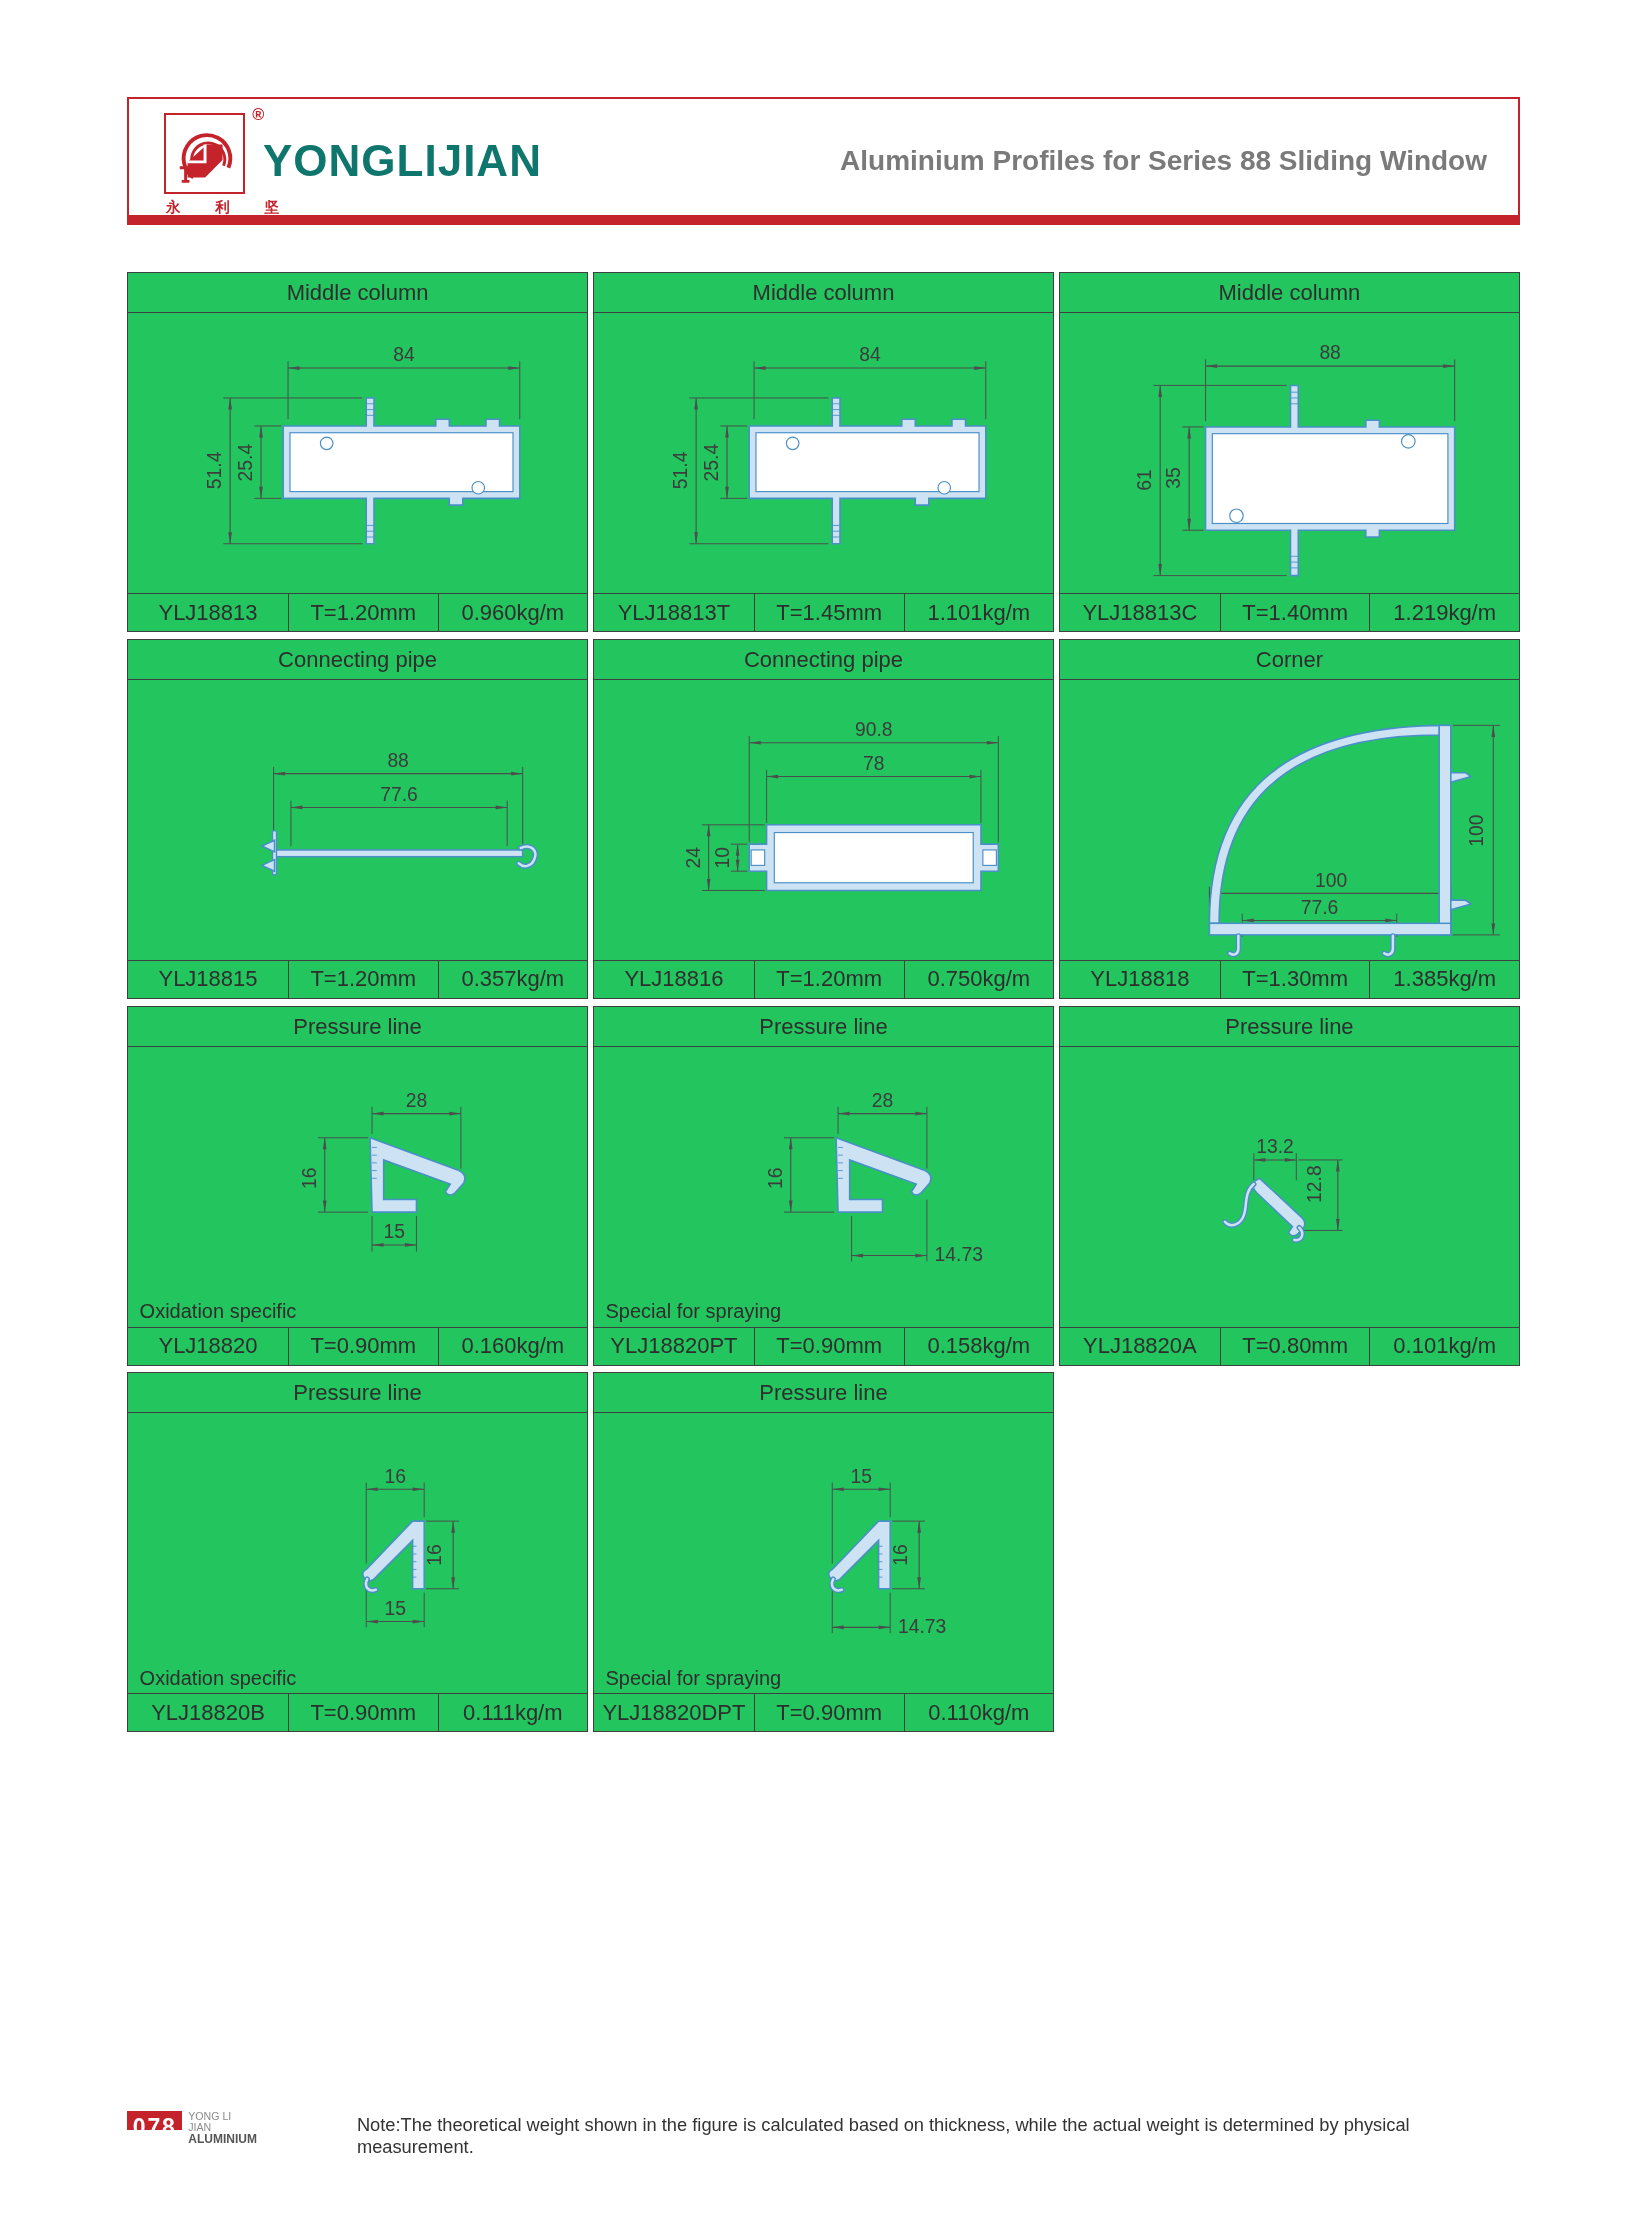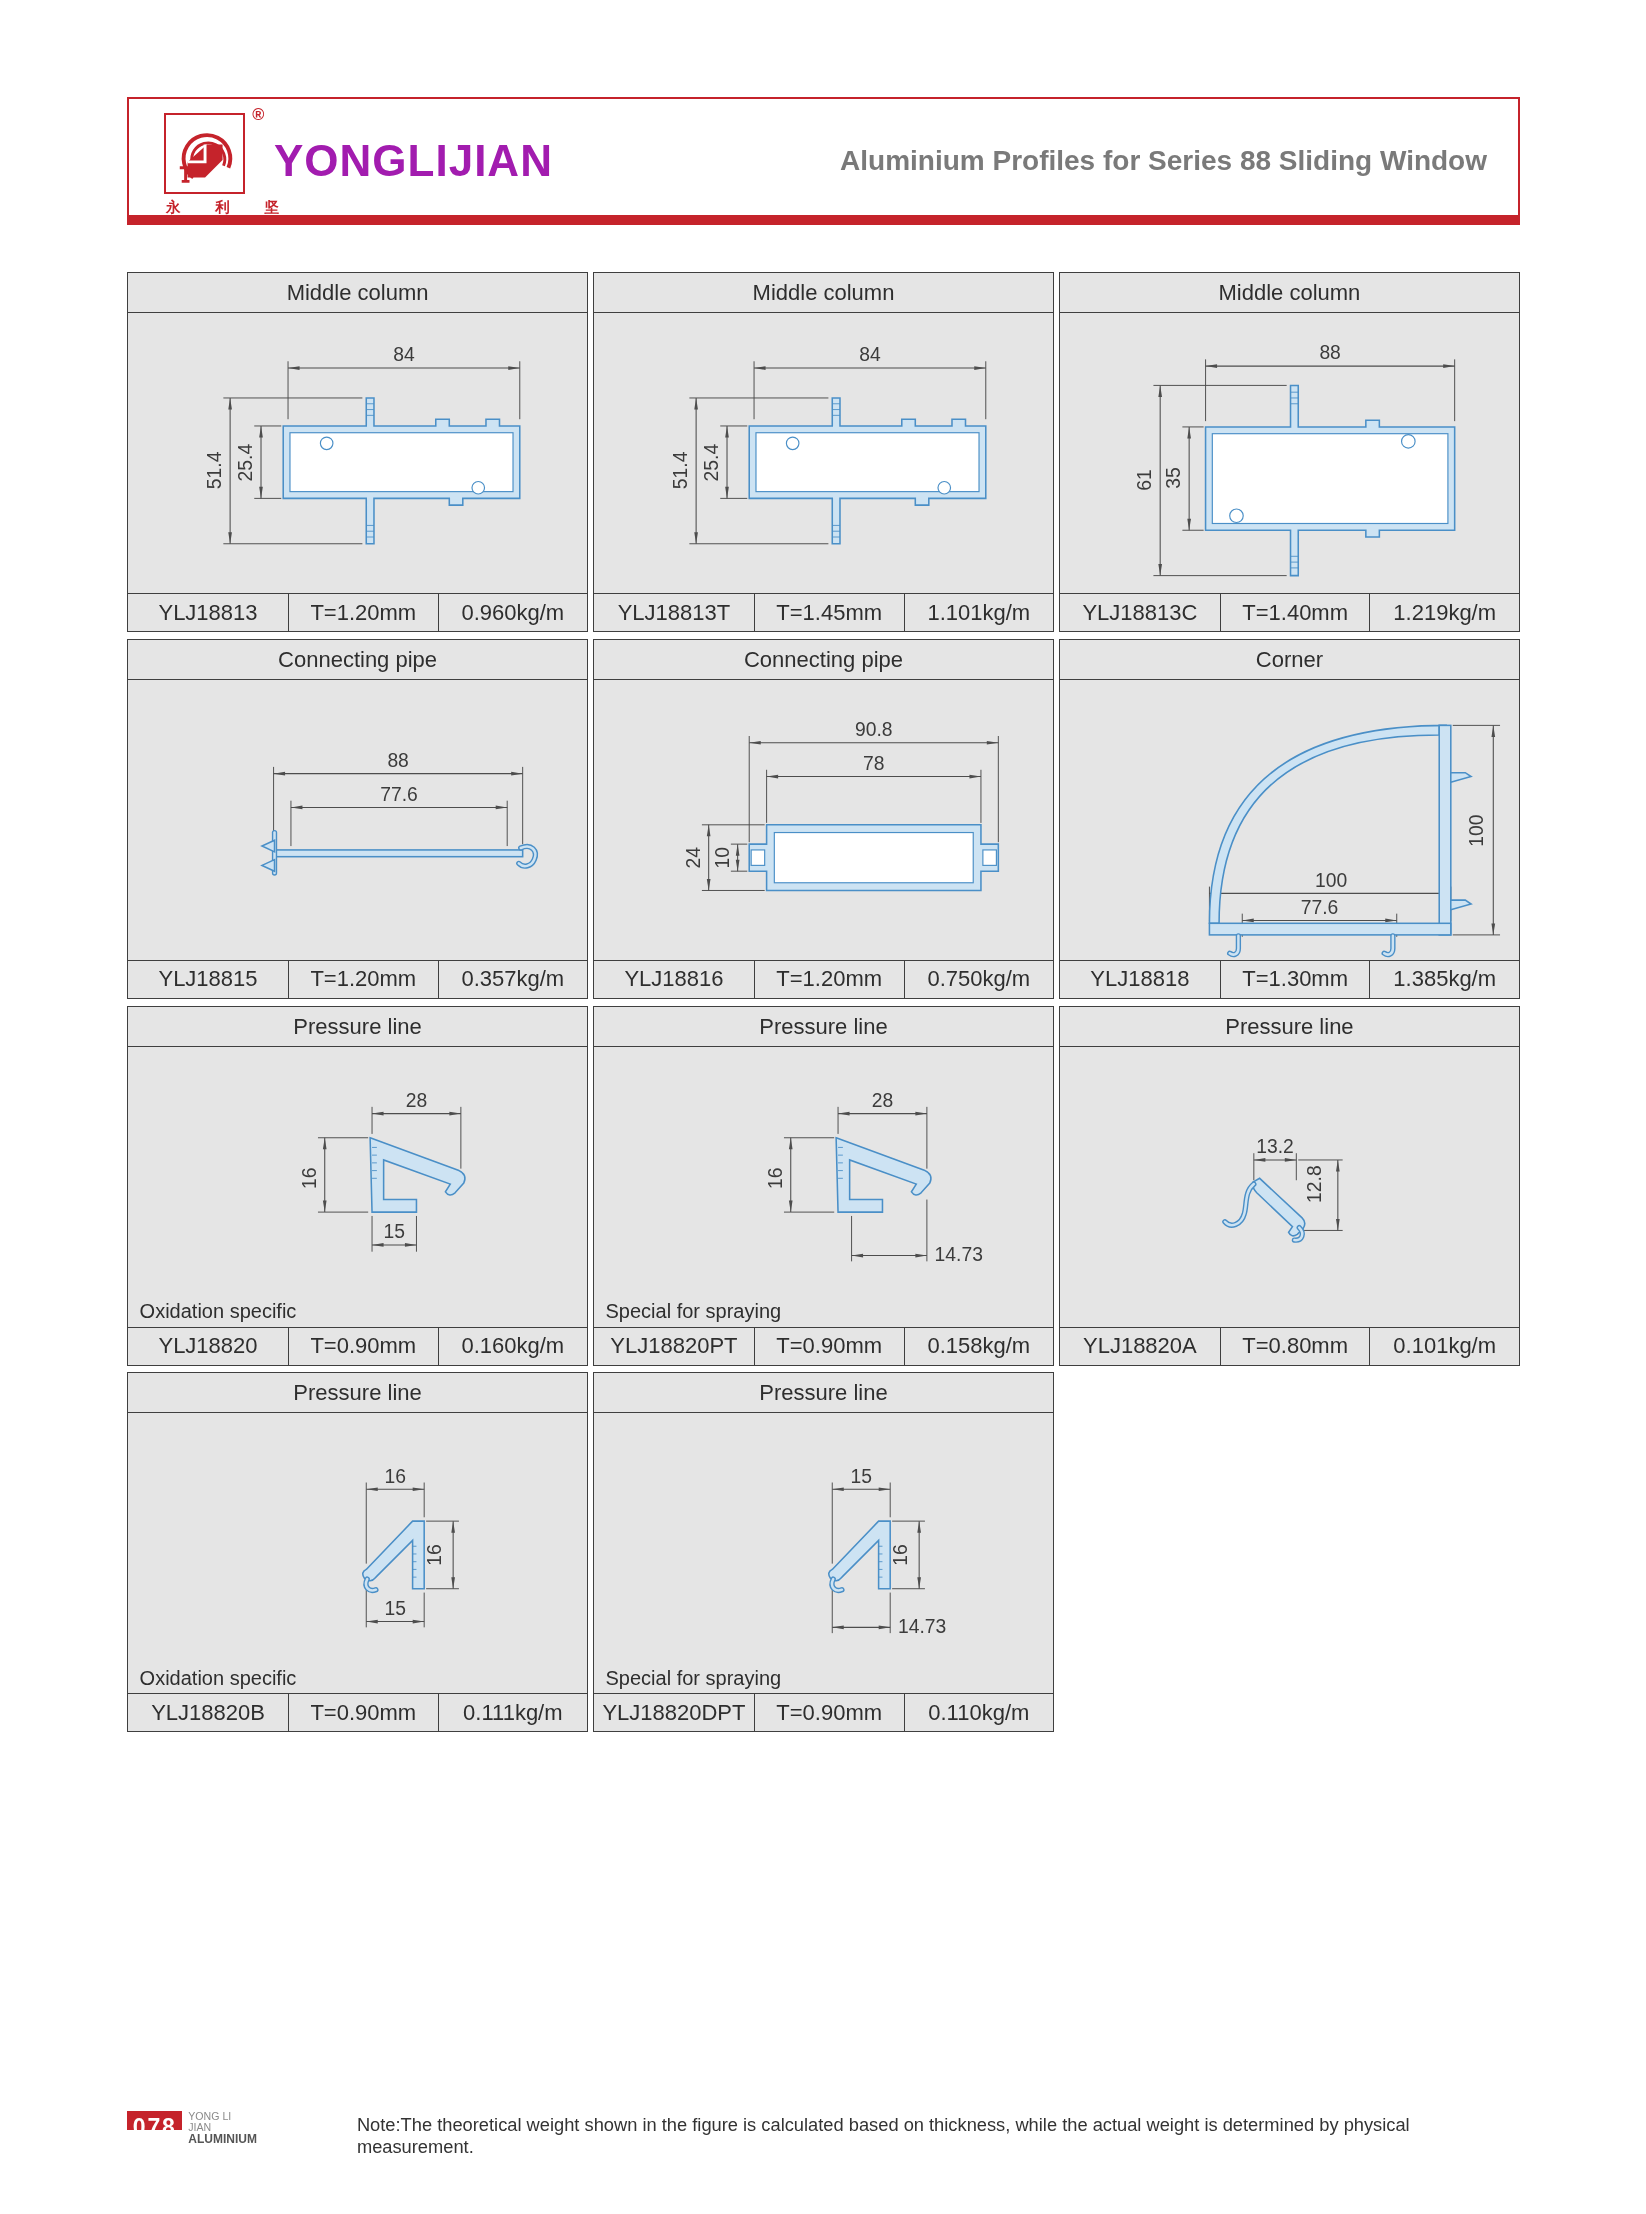--- a/index.html
+++ b/index.html
@@ -8,26 +8,26 @@
   
   .header{position:absolute;left:127px;top:97px;width:1393px;height:128px;
           border:2.9px solid #c5232b;box-sizing:border-box;display:flex;align-items:center;}
   .header .redbar{position:absolute;left:0;bottom:0;width:100%;height:7.7px;background:#c5232b;}
   .logo-wrap{display:flex;align-items:flex-start;padding-left:35px;}
   .logo-box{position:relative;width:85px;height:100px;}
   .logo-square{position:absolute;left:0;top:1.9px;width:81px;height:81px;border:2.9px solid #c5232b;box-sizing:border-box;}
   .logo-reg{position:absolute;right:-15.4px;top:-5.8px;color:#c5232b;font-size:16.4px;font-weight:bold;}
   .logo-cn{position:absolute;left:1.9px;bottom:-5.8px;width:100%;color:#c5232b;font-size:14.5px;font-weight:bold;
            letter-spacing:15.4px;white-space:nowrap;}
-  .brand-name{color:#a21caf;font-size:44px;font-weight:bold;letter-spacing:1px;margin-left:25px;margin-top:25px;}
+  .brand-name{color:#0f766e;font-size:44px;font-weight:bold;letter-spacing:1px;margin-left:14px;margin-top:25px;}
   .page-title{margin-left:auto;padding-right:31px;color:#7a7a7a;font-size:28px;font-weight:bold;white-space:nowrap;}
   
   .content{position:absolute;left:127px;top:272px;width:1393px;display:flex;flex-direction:column;gap:6.8px;}
   .trow{display:grid;grid-template-columns:1fr 1fr 1fr;gap:4.8px;}
-  .cell{border:1.9px solid #3f3f3f;background:#e5e5e5;box-sizing:border-box;display:flex;flex-direction:column;}
+  .cell{border:1.9px solid #3f3f3f;background:#22c55e;box-sizing:border-box;display:flex;flex-direction:column;}
   .cell-title{height:39px;line-height:39px;text-align:center;font-size:22px;border-bottom:1.9px solid #3f3f3f;}
   .cell-drawing{position:relative;height:280px;}
   .cell-drawing svg{display:block;width:100%;height:100%;}
   .cell-note{position:absolute;left:11.6px;bottom:3.9px;font-size:20px;}
   .cell-info{height:37px;border-top:1.9px solid #3f3f3f;display:grid;grid-template-columns:1.07fr 1fr 1fr;}
   .cell-info div{display:flex;align-items:center;justify-content:center;font-size:22px;white-space:nowrap;}
   .cell-info div + div{border-left:1.9px solid #3f3f3f;}
   .cell-empty{border:none;}
   
   svg .ext{stroke:#4d4d4d;stroke-width:1;}

